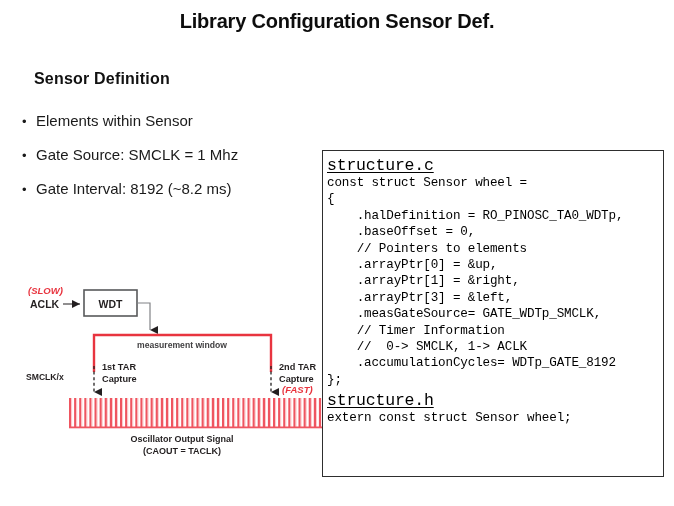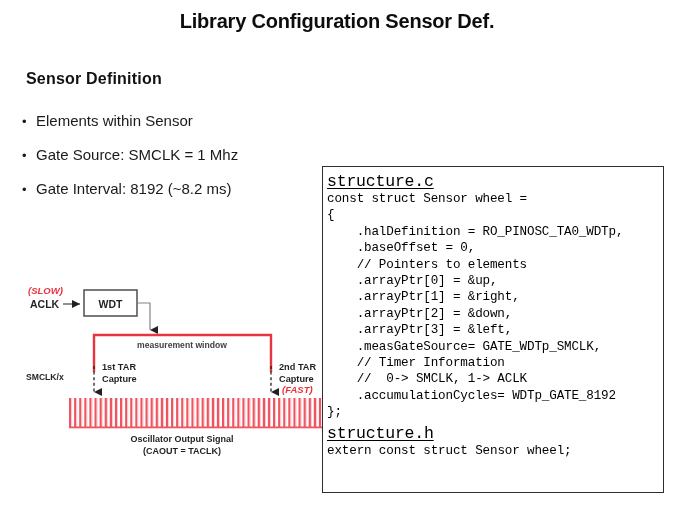--- a/index.html
+++ b/index.html
@@ -27,21 +27,21 @@
     text-align: center;
     font-size: 20px;
     font-weight: bold;
     letter-spacing: -0.2px;
     color: #0d0d0d;
   }
 
   
   #heading {
     position: absolute;
-    left: 26px;
+    left: 34px;
     top: 70px;
     font-size: 16px;
     font-weight: bold;
     color: #111111;
     letter-spacing: 0.2px;
   }
   .bullet-row {
     position: absolute;
     left: 22px;
     display: flex;
@@ -68,21 +68,21 @@
     top: 262px;
     width: 320px;
     height: 220px;
   }
   #diagram svg { display: block; }
 
   
   #code-box {
     position: absolute;
     left: 322px;
-    top: 166px;
+    top: 150px;
     width: 342px;
     height: 327px;
     border: 1.5px solid #2e2e2e;
     background: #ffffff;
     box-sizing: border-box;
     padding: 5px 0 0 4px;
     overflow: hidden;
   }
   .code-file {
     font-family: "Liberation Mono", "DejaVu Sans Mono", monospace;
@@ -281,21 +281,20 @@
 
     <div class="code-file">structure.c</div>
 
     <div class="code-line"><b>const struct</b><span> Sensor wheel =</span></div>
     <div class="code-line"><span>{</span></div>
     <div class="code-line"><span>    .halDefinition = RO_PINOSC_TA0_WDTp,</span></div>
     <div class="code-line"><span>    .baseOffset = 0,</span></div>
     <div class="code-line"><span>    // Pointers to elements</span></div>
     <div class="code-line"><span>    .arrayPtr[0] = &amp;up,</span></div>
     <div class="code-line"><span>    .arrayPtr[1] = &amp;right,</span></div>
-    <div class="code-line"><span>    .arrayPtr[2] = &amp;down,</span></div>
     <div class="code-line"><span>    .arrayPtr[3] = &amp;left,</span></div>
     <div class="code-line"><span>    .measGateSource= GATE_WDTp_SMCLK,</span></div>
     <div class="code-line"><span>    // Timer Information</span></div>
     <div class="code-line"><span>    //  0-&gt; SMCLK, 1-&gt; ACLK</span></div>
     <div class="code-line"><span>    .accumulationCycles= WDTp_GATE_8192</span></div>
     <div class="code-line"><span>};</span></div>
 
     <div class="code-gap"></div>
 
     <div class="code-file">structure.h</div>

